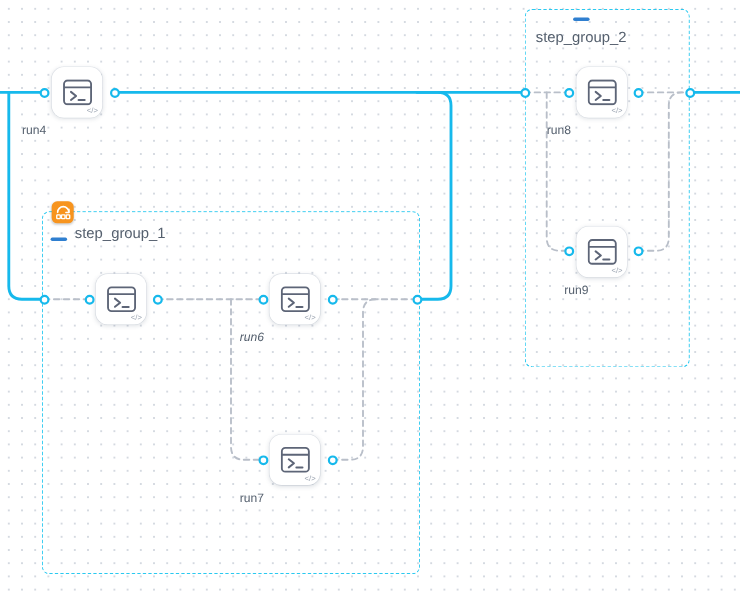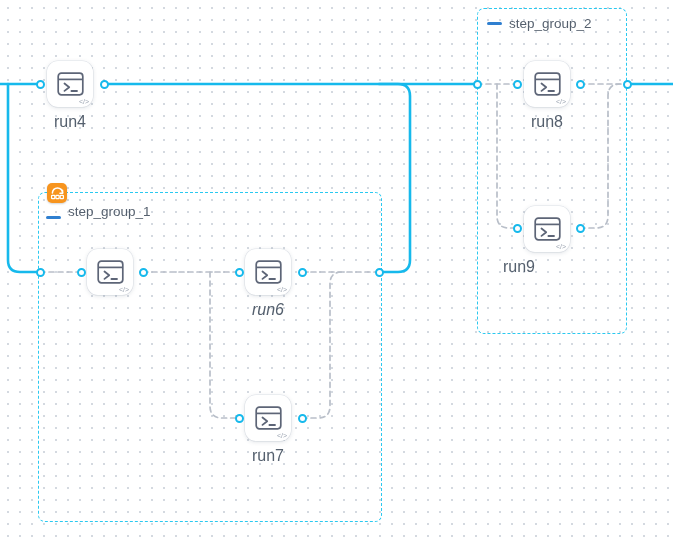--- a/index.html
+++ b/index.html
@@ -63,24 +63,23 @@
   .node .code-glyph{
     position:absolute;
     right:4px;bottom:2px;
     font-size:7px;
     color:#9aa3b0;
     font-family:"Liberation Sans", sans-serif;
     line-height:1;
   }
   .node-label{
     position:absolute;
-    font-size:16px;
+    font-size:11px;
     color:#55606e;
     white-space:nowrap;
-    text-align:center;
   }
 
   
   .port{
     position:absolute;
     width:9px;height:9px;
     border-radius:50%;
     background:#ffffff;
     border:2px solid #16b9ec;
     box-sizing:border-box;
@@ -117,21 +116,21 @@
       <div class="group-badge" style="left: 47px; top: 183px; background: rgb(247, 148, 30);">
         <svg width="15" height="15" viewBox="0 0 15 15">
           <path d="M2.4 7.0 A5.1 5.1 0 0 1 12.6 7.0" fill="none" stroke="#ffffff" stroke-width="1.5" stroke-linecap="round"></path>
           <path d="M12.6 4.2 L12.6 7.2 L9.9 7.2" fill="none" stroke="#ffffff" stroke-width="1.4" stroke-linecap="round" stroke-linejoin="round"></path>
           <rect x="1.6" y="9.3" width="3.2" height="3.4" rx="0.6" fill="none" stroke="#ffffff" stroke-width="1.25"></rect>
           <rect x="5.9" y="9.3" width="3.2" height="3.4" rx="0.6" fill="none" stroke="#ffffff" stroke-width="1.25"></rect>
           <rect x="10.2" y="9.3" width="3.2" height="3.4" rx="0.6" fill="none" stroke="#ffffff" stroke-width="1.25"></rect>
         </svg>
       </div>
       <div class="group" style="left: 477px; top: 8px; width: 150px; height: 326px; border-color: rgb(42, 201, 240);"></div>
-      <div class="group-label" style="left: 487px; top: 16px; color: rgb(85, 96, 110);">
+      <div class="group-label" style="left: 487px; top: 16px; color: rgb(85, 96, 110); flex-direction: column;">
         <span class="collapse-dash" style="background: rgb(47, 127, 208);"></span>
         <span>step_group_2</span>
       </div>
     </div>
 
   <div id="nodes">
       <div class="node" style="left: 47px; top: 61px;">
         <svg width="27" height="24" viewBox="0 0 27 24">
           <rect x="1.2" y="1.2" width="24.6" height="21.6" rx="3.2" fill="none" stroke="#5d6577" stroke-width="1.7"></rect>
           <line x1="1.2" y1="7.4" x2="25.8" y2="7.4" stroke="#5d6577" stroke-width="1.7"></line>
@@ -182,21 +181,21 @@
       <div class="node-label" style="left: 497px; top: 113px; width: 100px; color: rgb(85, 96, 110);">run8</div>
       <div class="node" style="left: 524px; top: 206px;">
         <svg width="27" height="24" viewBox="0 0 27 24">
           <rect x="1.2" y="1.2" width="24.6" height="21.6" rx="3.2" fill="none" stroke="#5d6577" stroke-width="1.7"></rect>
           <line x1="1.2" y1="7.4" x2="25.8" y2="7.4" stroke="#5d6577" stroke-width="1.7"></line>
           <polyline points="7.5,11.5 12.2,15.2 7.5,18.9" fill="none" stroke="#5d6577" stroke-width="1.8" stroke-linecap="round" stroke-linejoin="round"></polyline>
           <line x1="14.4" y1="19" x2="20" y2="19" stroke="#5d6577" stroke-width="1.8" stroke-linecap="round"></line>
         </svg>
         <span class="code-glyph">&lt;/&gt;</span>
       </div>
-      <div class="node-label" style="left: 469px; top: 258px; width: 100px; color: rgb(85, 96, 110);">run9</div>
+      <div class="node-label" style="left: 513px; top: 258px; width: 100px; color: rgb(85, 96, 110);">run9</div>
       <div class="port" style="left: 35.5px; top: 79.5px; border-color: rgb(22, 185, 236);"></div>
       <div class="port" style="left: 99.5px; top: 79.5px; border-color: rgb(22, 185, 236);"></div>
       <div class="port" style="left: 35.5px; top: 267.5px; border-color: rgb(22, 185, 236);"></div>
       <div class="port" style="left: 76.5px; top: 267.5px; border-color: rgb(22, 185, 236);"></div>
       <div class="port" style="left: 138.5px; top: 267.5px; border-color: rgb(22, 185, 236);"></div>
       <div class="port" style="left: 234.5px; top: 267.5px; border-color: rgb(22, 185, 236);"></div>
       <div class="port" style="left: 297.5px; top: 267.5px; border-color: rgb(22, 185, 236);"></div>
       <div class="port" style="left: 374.5px; top: 267.5px; border-color: rgb(22, 185, 236);"></div>
       <div class="port" style="left: 234.5px; top: 413.5px; border-color: rgb(22, 185, 236);"></div>
       <div class="port" style="left: 297.5px; top: 413.5px; border-color: rgb(22, 185, 236);"></div>

